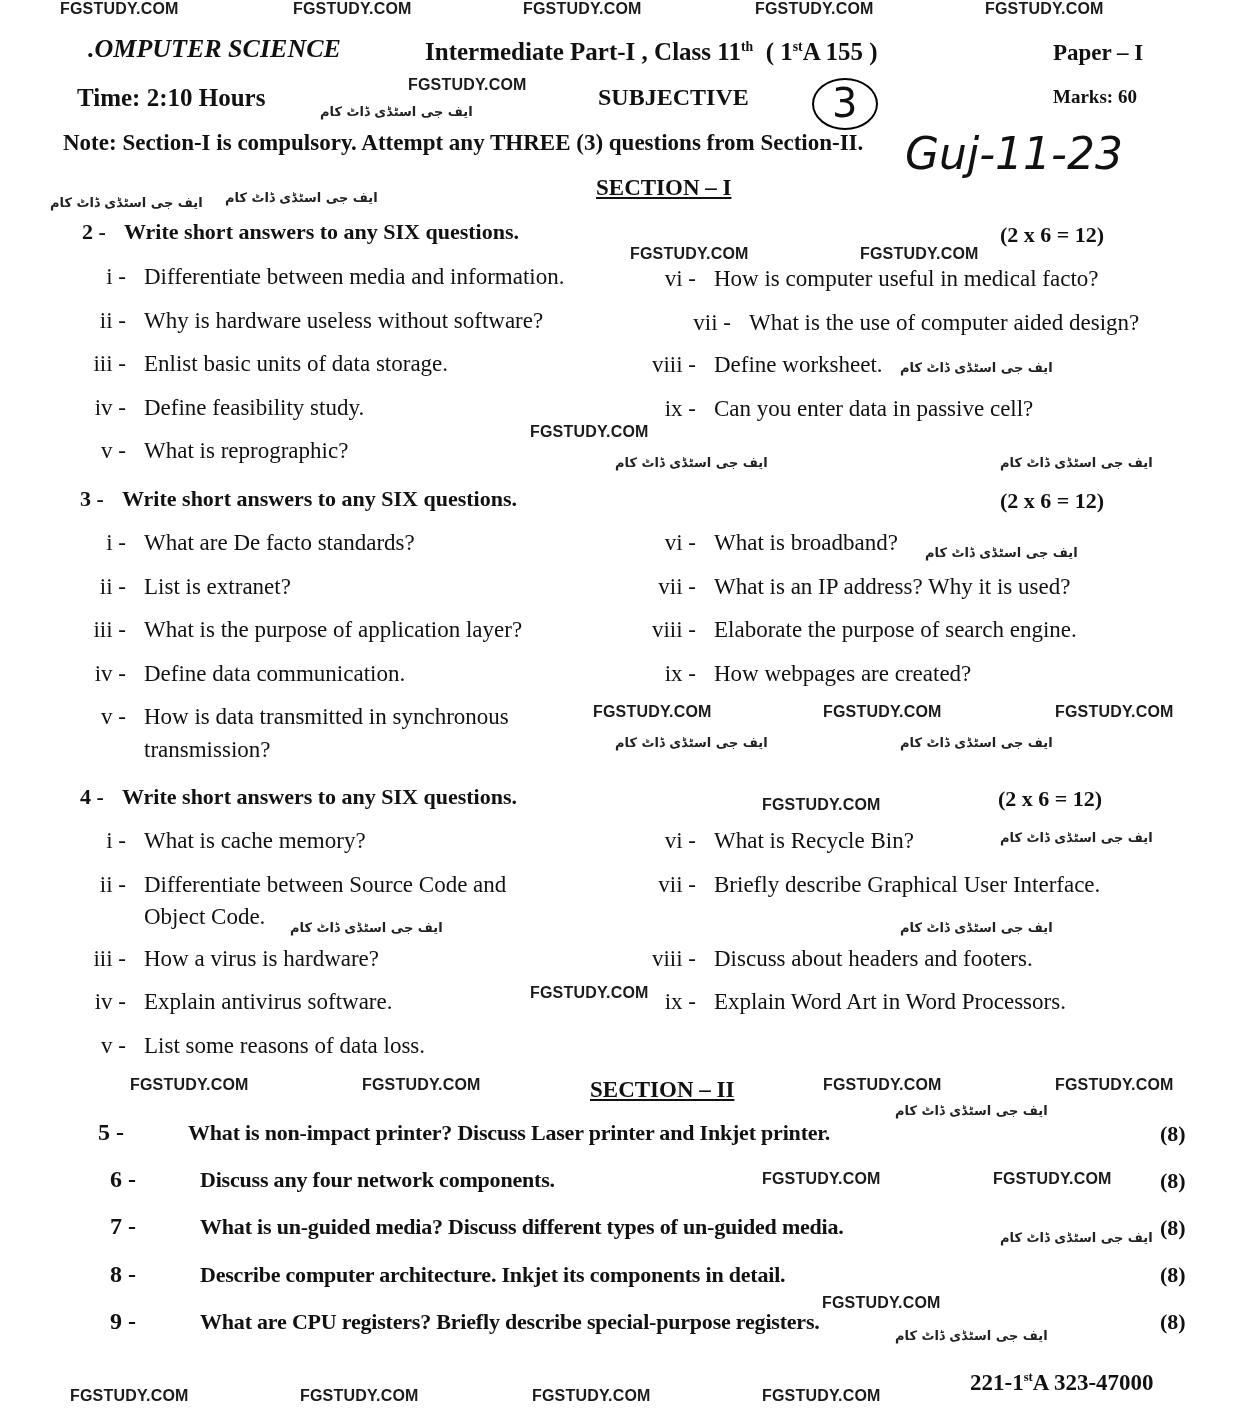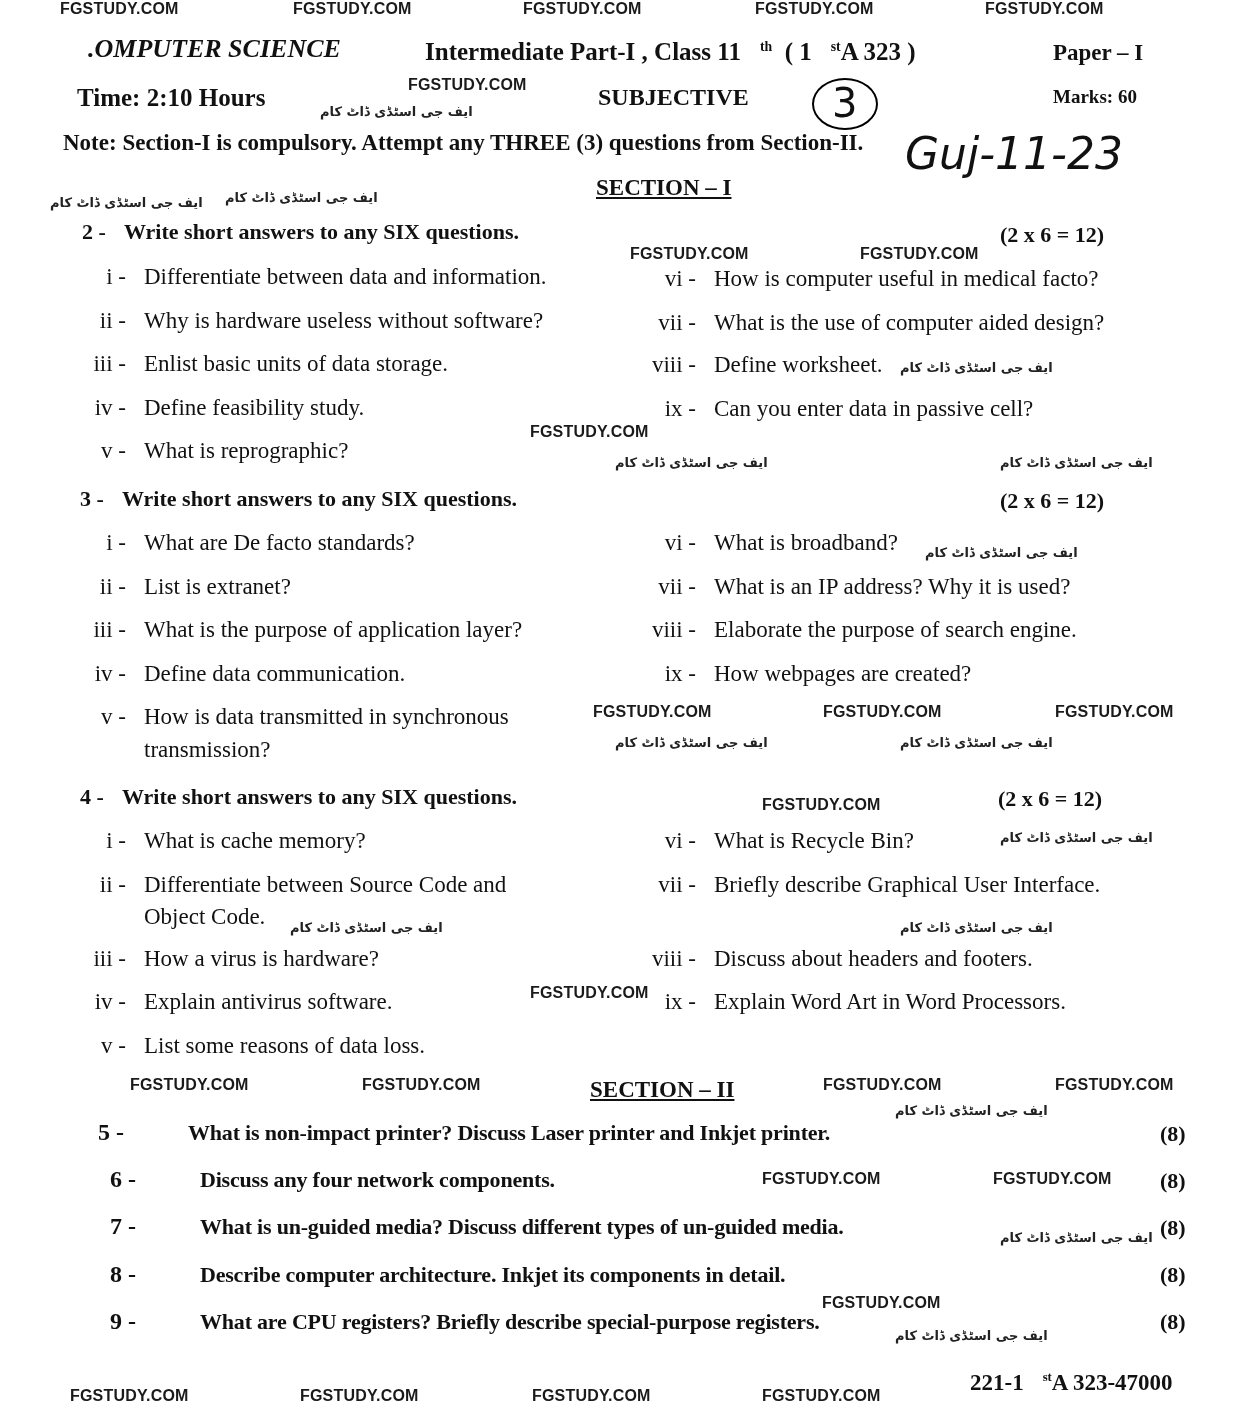--- a/index.html
+++ b/index.html
@@ -13,21 +13,21 @@
   .subject { font-style: italic; font-weight: bold; font-size: 26px; }
   .qhead { font-weight: bold; font-size: 22px; }
   .item { font-size: 23px; }
   .num { display: inline-block; text-align: right; width: 56px; margin-right: 18px; }
   .marks { font-weight: bold; font-size: 22px; }
   .sec-title { font-weight: bold; font-size: 23px; text-decoration: underline; }
   .lq-num { font-weight: bold; font-size: 24px; display: inline-block; width: 50px; }
   .lq-text { font-size: 22px; font-weight: bold; letter-spacing: -0.2px; margin-left: 40px; }
   .circle { position: absolute; border: 2.5px solid #000; border-radius: 50%; }
   .hand { font-family: "DejaVu Sans", sans-serif; font-style: italic; font-size: 44px; }
-  sup { font-size: 0.55em; margin-left: 19px; }
+  sup { font-size: 0.55em; }
 </style>
 </head>
 <body>
 
 <div>
   <span class="abs wm" style="left:60px;top:0px">FGSTUDY.COM</span>
   <span class="abs wm" style="left:293px;top:0px">FGSTUDY.COM</span>
   <span class="abs wm" style="left:523px;top:0px">FGSTUDY.COM</span>
   <span class="abs wm" style="left:755px;top:0px">FGSTUDY.COM</span>
   <span class="abs wm" style="left:985px;top:0px">FGSTUDY.COM</span>
@@ -67,21 +67,21 @@
   <span class="abs urdu" style="left:900px;top:920px">ایف جی اسٹڈی ڈاٹ کام</span>
   <span class="abs urdu" style="left:895px;top:1103px">ایف جی اسٹڈی ڈاٹ کام</span>
   <span class="abs urdu" style="left:1000px;top:1230px">ایف جی اسٹڈی ڈاٹ کام</span>
   <span class="abs urdu" style="left:895px;top:1328px">ایف جی اسٹڈی ڈاٹ کام</span>
 </div>
 
 <div>
   <span class="abs subject" style="left:88px;top:34px">.OMPUTER SCIENCE</span>
   <span class="abs hdr" style="left:425px;top:38px">
     <span>Intermediate Part-I , Class 11</span><sup>th</sup>
-    &nbsp;<span>( 1</span><sup>st</sup><span>A 323 )</span>
+    &nbsp;<span>( 1</span><sup>st</sup><span>A 155 )</span>
   </span>
   <span class="abs hdr" style="left:1053px;top:40px;font-size:23px">Paper – I</span>
 
   <span class="abs hdr" style="left:77px;top:84px">Time:  2:10  Hours</span>
   <span class="abs hdr" style="left:598px;top:84px;font-size:24px">SUBJECTIVE</span>
   <div class="circle" style="left:812px;top:78px;width:62px;height:48px">
     <span class="abs" style="left:18px;top:0px;font-size:40px;font-family:'DejaVu Sans',sans-serif">3</span>
   </div>
   <span class="abs hdr" style="left:1053px;top:86px;font-size:19px">Marks: 60</span>
 
@@ -90,28 +90,28 @@
 </div>
 
 <div>
   <span class="abs sec-title" style="left:596px;top:175px">SECTION – I</span>
 
   <div>
     <span class="abs qhead" style="left:82px;top:219px">2 -</span>
     <span class="abs qhead" style="left:124px;top:219px">Write short answers to any SIX questions.</span>
     <span class="abs qhead" style="left:1000px;top:222px">(2 x 6 = 12)</span>
 
-    <div class="abs item" style="left:70px;top:264px"><span class="num">i -</span><span>Differentiate between data and information.</span></div>
+    <div class="abs item" style="left:70px;top:264px"><span class="num">i -</span><span>Differentiate between media and information.</span></div>
     <div class="abs item" style="left:70px;top:308px"><span class="num">ii -</span><span>Why is hardware useless without software?</span></div>
     <div class="abs item" style="left:70px;top:351px"><span class="num">iii -</span><span>Enlist basic units of data storage.</span></div>
     <div class="abs item" style="left:70px;top:395px"><span class="num">iv -</span><span>Define feasibility study.</span></div>
     <div class="abs item" style="left:70px;top:438px"><span class="num">v -</span><span>What is reprographic?</span></div>
 
     <div class="abs item" style="left:640px;top:266px"><span class="num">vi -</span><span>How is computer useful in medical facto?</span></div>
-    <div class="abs item" style="left:640px;top:310px"><span class="num">vii -</span><span>What is the use of computer aided design?</span></div>
+    <div class="abs item" style="left:675px;top:310px"><span class="num">vii -</span><span>What is the use of computer aided design?</span></div>
     <div class="abs item" style="left:640px;top:352px"><span class="num">viii -</span><span>Define worksheet.</span></div>
     <div class="abs item" style="left:640px;top:396px"><span class="num">ix -</span><span>Can you enter data in passive cell?</span></div>
   </div>
 
   <div>
     <span class="abs qhead" style="left:80px;top:486px">3 -</span>
     <span class="abs qhead" style="left:122px;top:486px">Write short answers to any SIX questions.</span>
     <span class="abs qhead" style="left:1000px;top:488px">(2 x 6 = 12)</span>
 
     <div class="abs item" style="left:70px;top:530px"><span class="num">i -</span><span>What are De facto standards?</span></div>

